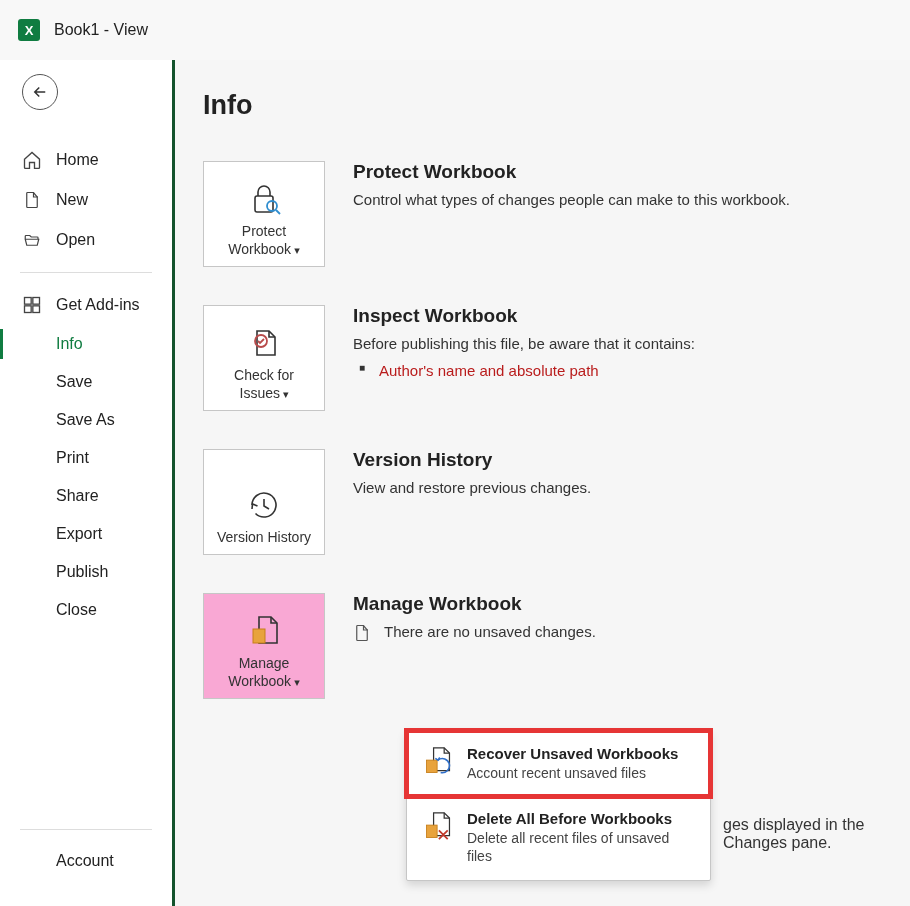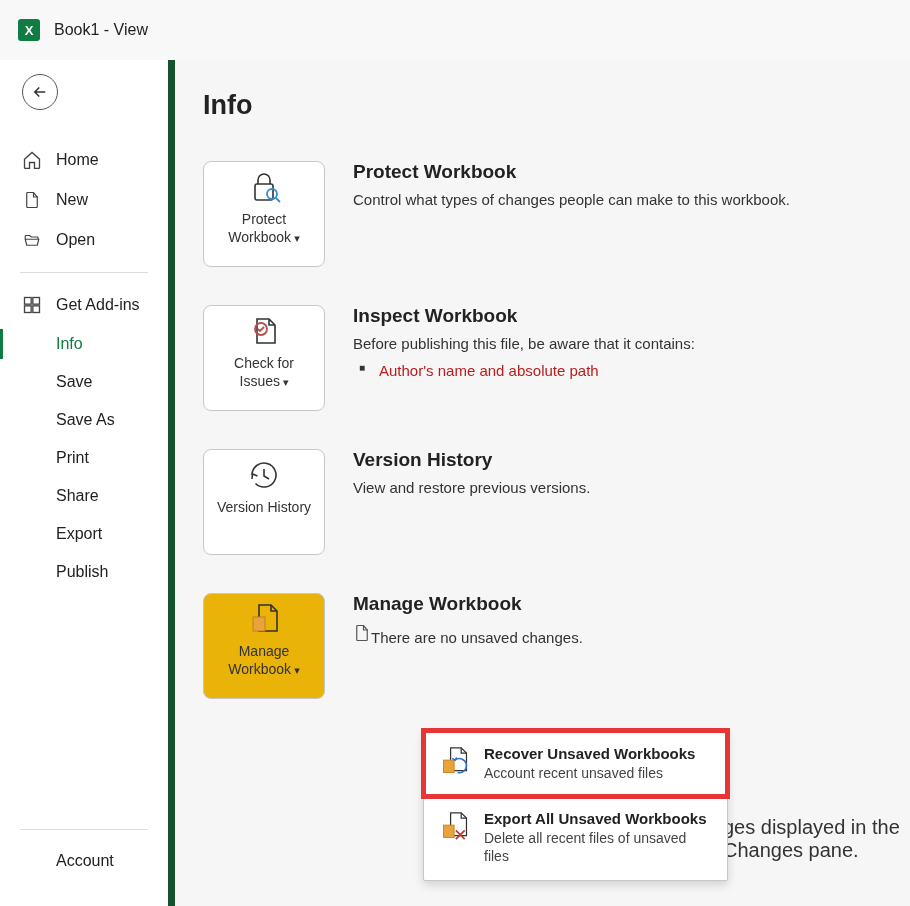--- a/index.html
+++ b/index.html
@@ -5,53 +5,53 @@
 * { box-sizing: border-box; margin: 0; padding: 0; font-family: "Segoe UI", Arial, sans-serif; }
 body { width: 910px; height: 906px; background: #f3f3f3; overflow: hidden; position: relative; }
 
 .titlebar { height: 60px; background: #f8f8f8; display: flex; align-items: center; padding-left: 18px; gap: 14px; }
 .app-icon { width: 22px; height: 22px; background: #107c41; border-radius: 3px; display:flex; align-items:center; justify-content:center; }
 .app-icon span { color:#fff; font-weight:bold; font-size:13px; }
 .title-text { font-size:16px; color:#222; }
 
 .wrap { display:flex; height: calc(100% - 60px); }
 
-.sidebar { width: 175px; background:#fff; border-right:7px solid #14532d; padding-top:14px; display:flex; flex-direction:column; position:relative; }
+.sidebar { width: 175px; background:#fff; border-right:3px solid #14532d; padding-top:14px; display:flex; flex-direction:column; position:relative; }
 .back { width:36px; height:36px; border:1.5px solid #555; border-radius:50%; margin-left:22px; margin-bottom:30px; display:flex; align-items:center; justify-content:center; cursor:pointer; }
 .side-link { display:flex; align-items:center; gap:14px; padding:10px 0 10px 22px; font-size:16px; color:#222; cursor:pointer; }
 .side-link .ico { width:20px; height:20px; display:flex; align-items:center; justify-content:center; color:#444; }
 .side-divider { height:1px; background:#ddd; margin:12px 20px; }
 .side-link.text-only { padding-left:56px; }
 .side-link.sel { color:#107c41; position:relative; }
 .side-link.sel::before { content:""; position:absolute; left:0; top:4px; bottom:4px; width:3px; background:#107c41; }
 .sidebar-bottom { margin-top:auto; padding-bottom:26px; }
 
 .main { flex:1; background:#f6f6f6; padding:30px 20px 0 28px; position:relative; }
 .page-title { font-size:27px; font-weight:600; color:#222; margin-bottom:40px; }
 
 .section { display:flex; gap:28px; margin-bottom:38px; align-items:flex-start; }
-.tile { width:122px; height:106px; border:1px solid #c6c6c6; border-radius:8px; background:#fff; display:flex; flex-direction:column; align-items:center; justify-content:flex-start; text-align:center; font-size:14px; color:#333; cursor:pointer; padding:8px 6px; }
-.tile.selected { background:#eab308; }
+.tile { width:122px; height:106px; border:1px solid #c6c6c6; border-radius:0; background:#fff; display:flex; flex-direction:column; align-items:center; justify-content:flex-end; text-align:center; font-size:14px; color:#333; cursor:pointer; padding:8px 6px; }
+.tile.selected { background:#f9a8d4; }
 .tile .ticon { height:34px; display:flex; align-items:center; justify-content:center; margin-bottom:6px; }
 .tile .tlabel { line-height:1.3; }
 .chev { font-size:11px; margin-left:3px; }
 .section-body h3 { font-size:19px; font-weight:600; color:#222; margin-bottom:6px; }
 .section-body .desc { font-size:15px; color:#333; line-height:1.5; }
 .bullet { padding-left:26px; position:relative; font-size:15px; color:#b91c1c; margin-top:6px; }
 .bullet::before { content:"■"; position:absolute; left:6px; top:0; font-size:10px; color:#333; }
-.nochg { display:flex; align-items:flex-end; gap:0; font-size:15px; color:#333; margin-top:8px; }
-
-.dropdown { position:absolute; left:248px; top:670px; width:305px; background:#fff; border:1px solid #c6c6c6; border-radius:2px; box-shadow:0 4px 10px rgba(0,0,0,0.15); }
+.nochg { display:flex; align-items:flex-start; gap:13px; font-size:15px; color:#333; margin-top:8px; }
+
+.dropdown { position:absolute; left:231px; top:670px; width:305px; background:#fff; border:1px solid #c6c6c6; border-radius:2px; box-shadow:0 4px 10px rgba(0,0,0,0.15); }
 .dd-item { display:flex; gap:14px; padding:14px 16px; cursor:pointer; }
 .dd-item .ic { width:30px; height:32px; flex-shrink:0; display:flex; align-items:center; justify-content:center; }
 .dd-item .ttl { font-size:15px; font-weight:600; color:#222; margin-bottom:2px; }
 .dd-item .sub { font-size:14px; color:#444; line-height:1.3; }
 .dd-item.highlight { outline:5px solid #e63535; outline-offset:-2px; }
 
-.show-changes { position:absolute; left:548px; top:756px; font-size:20px; color:#333; }
+.show-changes { position:absolute; left:548px; top:756px; font-size:16px; color:#333; }
 </style>
 </head>
 <body>
 
 <div class="titlebar">
   <div class="app-icon">
       <span>X</span>
     </div>
   <div class="title-text">Book1  -  View</div>
 </div>
@@ -119,20 +119,23 @@
       </div>
     <div class="side-link text-only">
         <span>Share</span>
       </div>
     <div class="side-link text-only">
         <span>Export</span>
       </div>
     <div class="side-link text-only">
         <span>Publish</span>
       </div>
+    <div class="side-link text-only">
+        <span>Close</span>
+      </div>
 
     <div class="sidebar-bottom">
       <div class="side-divider"></div>
       <div class="side-link text-only">
           <span>Account</span>
         </div>
     </div>
   </div>
 
   <div class="main">
@@ -181,21 +184,21 @@
           <svg width="32" height="32" viewBox="0 0 32 32">
               <path d="M4 16a12 12 0 1 1 3.5 8.5" fill="none" stroke="#333" stroke-width="1.6"></path>
               <path d="M4 20l.5-5 5 2" fill="none" stroke="#333" stroke-width="1.6"></path>
               <path d="M16 10v7l5 3" fill="none" stroke="#333" stroke-width="1.6"></path>
             </svg>
         </div>
         <div class="tlabel"><span>Version History</span></div>
       </div>
       <div class="section-body">
         <h3>Version History</h3>
-        <div class="desc">View and restore previous versions.</div>
+        <div class="desc">View and restore previous changes.</div>
       </div>
     </div>
 
     <div class="section">
       <div class="tile selected">
         <div class="ticon">
           <svg width="34" height="32" viewBox="0 0 34 32">
               <path d="M12 2h12l6 6v20H12z" fill="none" stroke="#333" stroke-width="1.6"></path>
               <path d="M24 2v6h6" fill="none" stroke="#333" stroke-width="1.6"></path>
               <rect x="6" y="14" width="12" height="14" fill="#e8a33d" stroke="#c77f1a" stroke-width="1"></rect>
@@ -236,20 +239,20 @@
       <div class="dd-item">
         <div class="ic">
           <svg width="30" height="32" viewBox="0 0 34 34">
               <path d="M12 2h12l6 6v20H12z" fill="none" stroke="#333" stroke-width="1.4"></path>
               <path d="M24 2v6h6" fill="none" stroke="#333" stroke-width="1.4"></path>
               <rect x="4" y="16" width="12" height="14" fill="#e8a33d" stroke="#c77f1a"></rect>
               <path d="M18 22l10 10M28 22L18 32" stroke="#c0392b" stroke-width="2"></path>
             </svg>
         </div>
         <div>
-          <div class="ttl">Export All Unsaved Workbooks</div>
+          <div class="ttl">Delete All Before Workbooks</div>
           <div class="sub">Delete all recent files of unsaved files</div>
         </div>
       </div>
     </div>
 
   </div>
 </div>
 
 </body></html>

